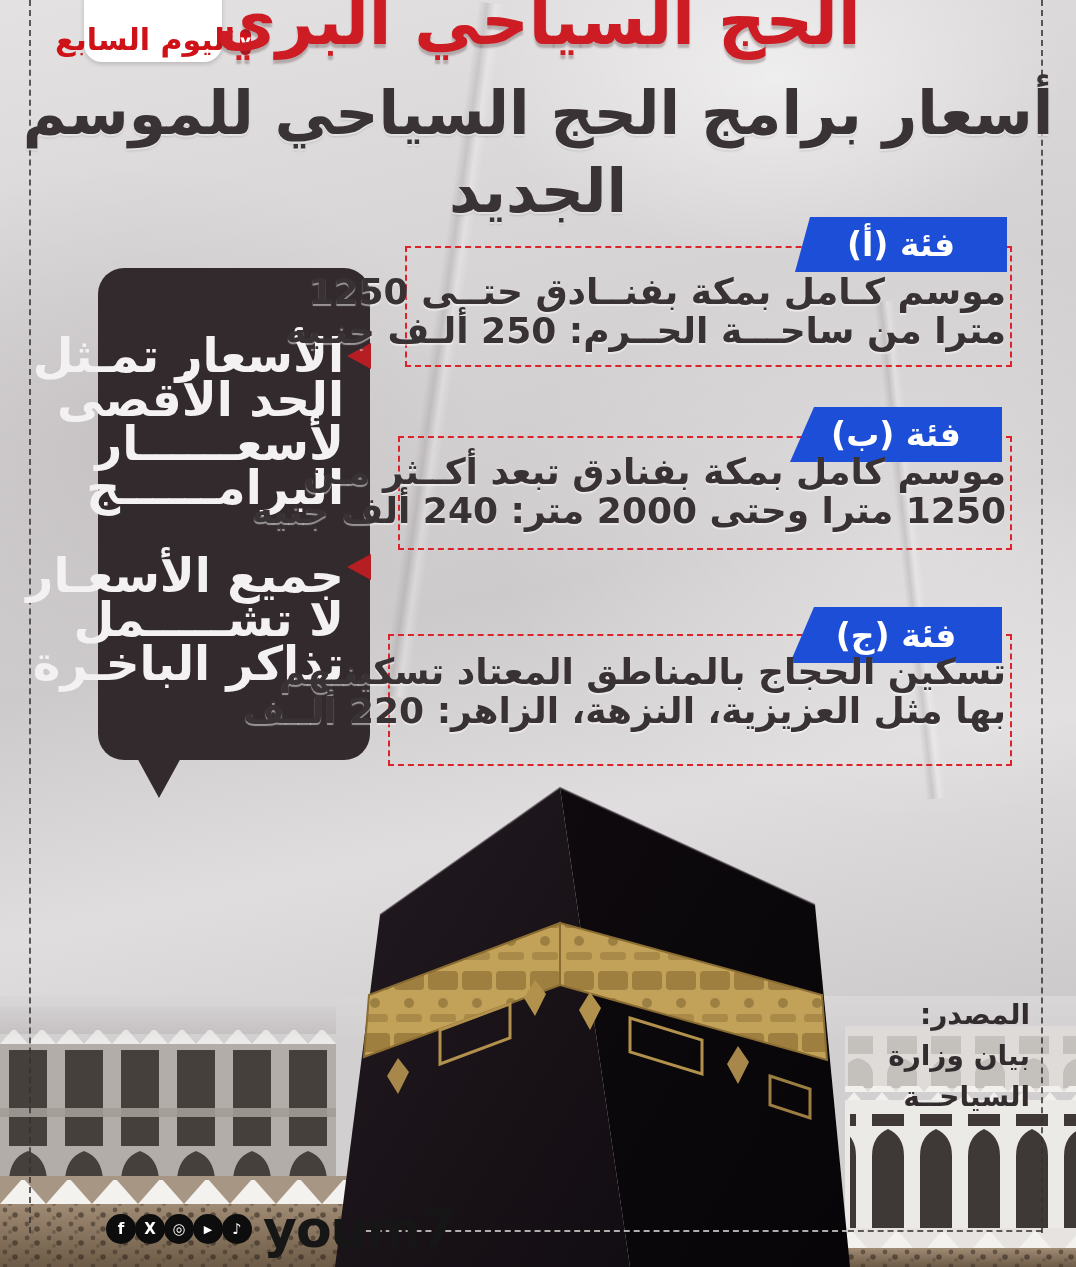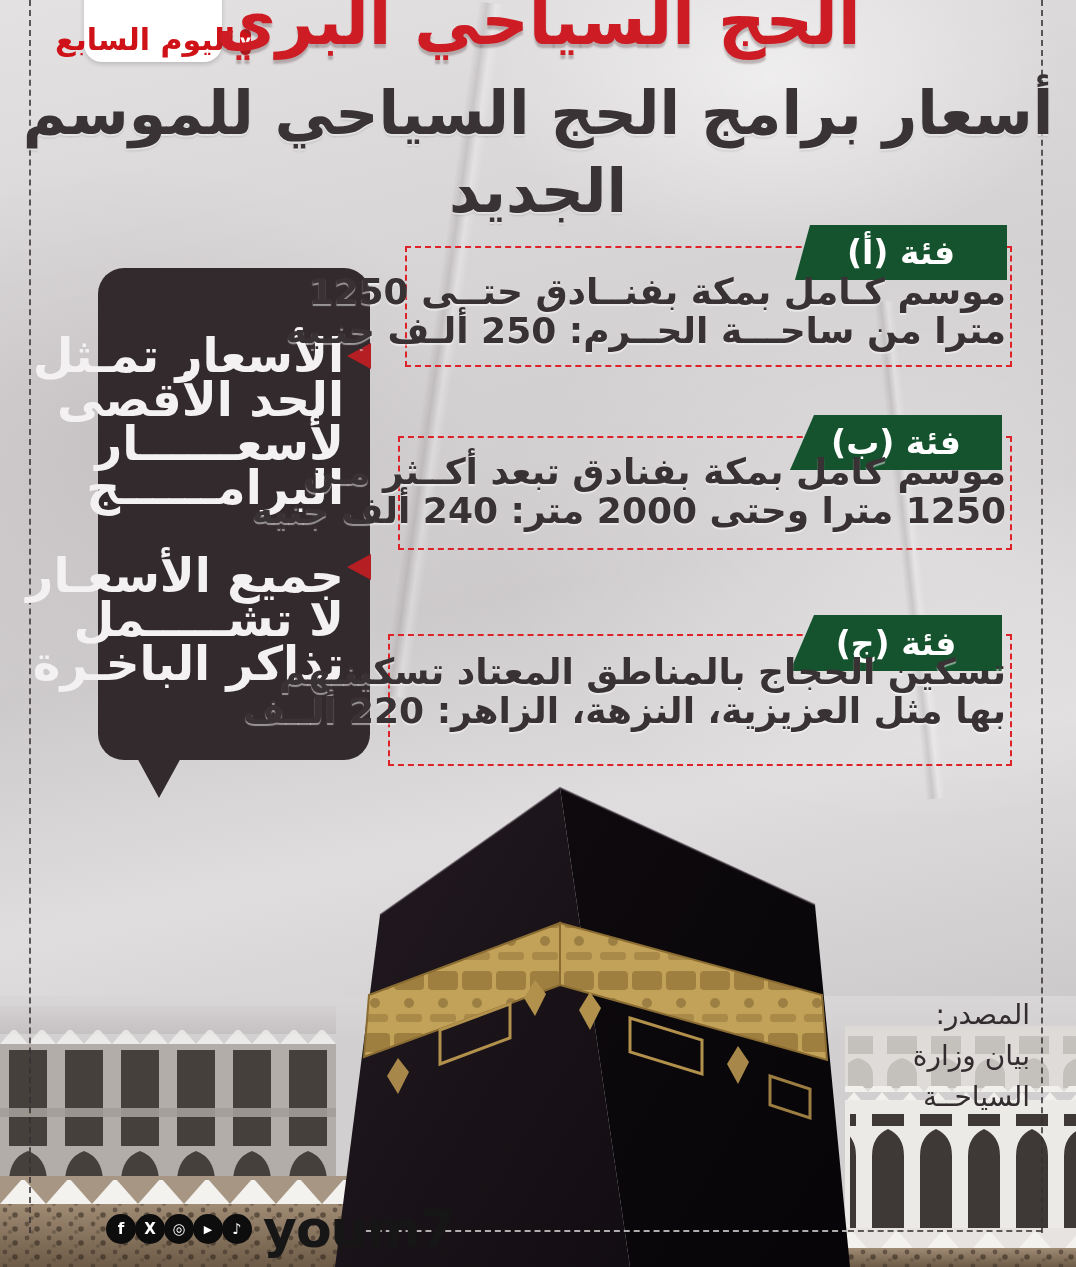--- a/index.html
+++ b/index.html
@@ -44,36 +44,36 @@
   .note div{white-space:nowrap;}
   .pointer{position:absolute;left:347px;width:0;height:0;z-index:6;
     border-top:13px solid transparent;border-bottom:13px solid transparent;border-right:24px solid #b51f24;}
   .pointer.p1{top:343px;}
   .pointer.p2{top:554px;}
   
   .catbox{position:absolute;z-index:5;border:2px dashed #dd2329;}
   .box-a{left:405px;top:246px;width:603px;height:117px;}
   .box-b{left:398px;top:436px;width:610px;height:110px;}
   .box-c{left:388px;top:634px;width:620px;height:128px;}
-  .badge{position:absolute;z-index:6;background:#14532d;color:#ffffff;direction:rtl;
+  .badge{position:absolute;z-index:6;background:#1d4ed8;color:#ffffff;direction:rtl;
     display:flex;align-items:center;justify-content:center;font-weight:bold;font-size:33px;
-    box-shadow:0 3px 4px rgba(0,0,0,.22);margin-top:8px;}
+    box-shadow:0 3px 4px rgba(0,0,0,.22);}
   .badge-a{left:795px;top:217px;width:212px;height:55px;clip-path:polygon(15px 0,100% 0,100% 100%,0 100%);}
   .badge-b{left:790px;top:407px;width:212px;height:55px;clip-path:polygon(24px 0,100% 0,100% 100%,0 100%);}
   .badge-c{left:790px;top:607px;width:212px;height:56px;clip-path:polygon(24px 0,100% 0,100% 100%,0 100%);}
   .cattext{position:absolute;right:70px;z-index:6;direction:rtl;
     color:#393235;font-weight:bold;font-size:36px;line-height:39px;
     text-shadow:0 2px 1px rgba(255,255,255,.5);}
   .cattext div{white-space:nowrap;}
   .text-a{top:272px;}
   .text-b{top:452px;}
   .text-c{top:652px;}
   
   .source{position:absolute;right:46px;top:994px;z-index:6;direction:rtl;text-align:right;
-    color:#322c2f;font-weight:normal;font-size:28px;line-height:41px;}
+    color:#322c2f;font-weight:bold;font-size:28px;line-height:41px;}
   .source div{white-space:nowrap;}
   
   .photo,.kaaba{position:absolute;pointer-events:none;}
   .photo{left:0;top:996px;z-index:2;}
   .kaaba{left:290px;top:780px;z-index:3;}
   
   .footer{position:absolute;left:106px;top:1214px;z-index:7;display:flex;align-items:center;}
   .sicon{width:30px;height:30px;border-radius:50%;background:#0d0d0d;color:#ffffff;
     display:flex;align-items:center;justify-content:center;font-size:15px;font-weight:bold;
     margin-right:-1px;border:2px solid #0d0d0d;box-sizing:border-box;}

